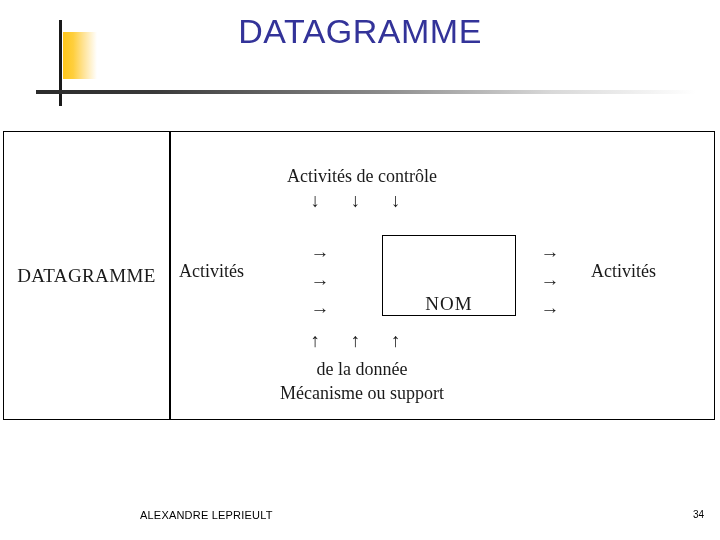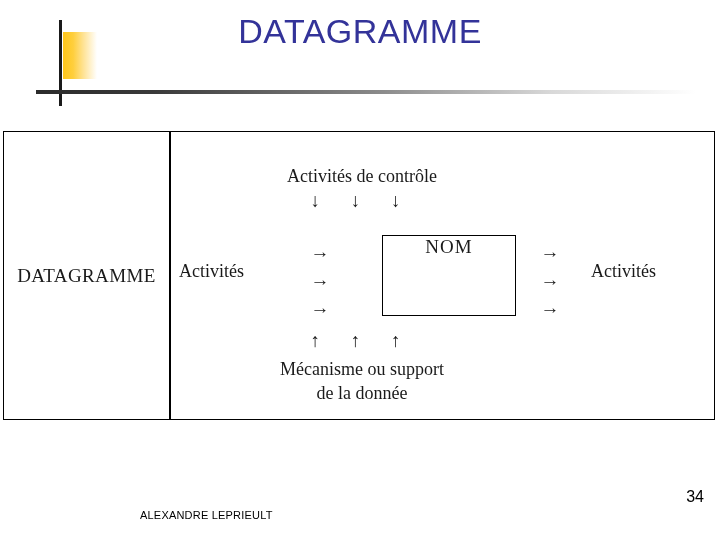--- a/index.html
+++ b/index.html
@@ -139,21 +139,21 @@
   
   #nom-box {
     position: absolute;
     left: 211px;
     top: 103px;
     width: 134px;
     height: 81px;
     border: 1.5px solid #000000;
     box-sizing: border-box;
     display: flex;
-    align-items: flex-start;
+    align-items: flex-end;
     justify-content: center;
   }
   #nom-box .nom-text {
     font-family: "Liberation Serif", serif;
     font-size: 19px;
     letter-spacing: 1px;
     color: #1a1a1a;
   }
 
   
@@ -211,23 +211,23 @@
     top: 509px;
     font-family: "Liberation Sans", sans-serif;
     font-size: 11px;
     letter-spacing: 0.2px;
     color: #000000;
     white-space: nowrap;
   }
   #footer-page {
     position: absolute;
     right: 16px;
-    top: 488px;
-    font-family: "Liberation Sans", sans-serif;
-    font-size: 16px;
+    top: 509px;
+    font-family: "Liberation Sans", sans-serif;
+    font-size: 10px;
     color: #000000;
   }
 </style>
 </head>
 <body>
 
 <div id="slide-title">DATAGRAMME</div>
 
 <div id="deco-vertical-line"></div>
 <div id="deco-yellow-block"></div>
@@ -261,21 +261,21 @@
       <div>→</div>
       <div>→</div>
       <div>→</div>
     </div>
     <div id="user-label">
       <div>Activités</div>
     </div>
 
     <div id="mechanism-arrows">↑ ↑ ↑</div>
     <div id="mechanism-label">
+      <div>de la donnée</div>
       <div>Mécanisme ou support</div>
-      <div>de la donnée</div>
     </div>
 
   </div>
 </div>
 
 <div id="footer-author">ALEXANDRE LEPRIEULT</div>
 <div id="footer-page">34</div>
 
 </body></html>

